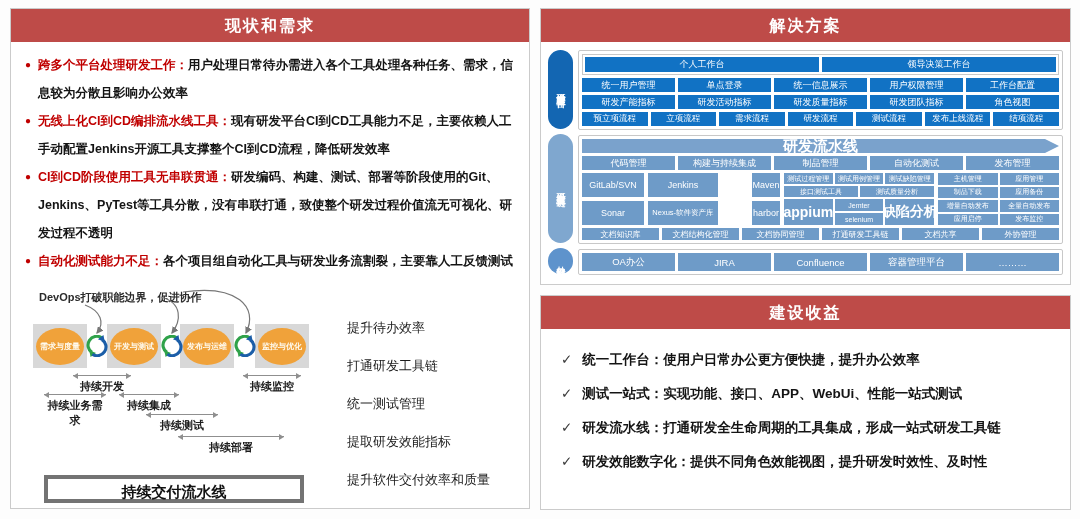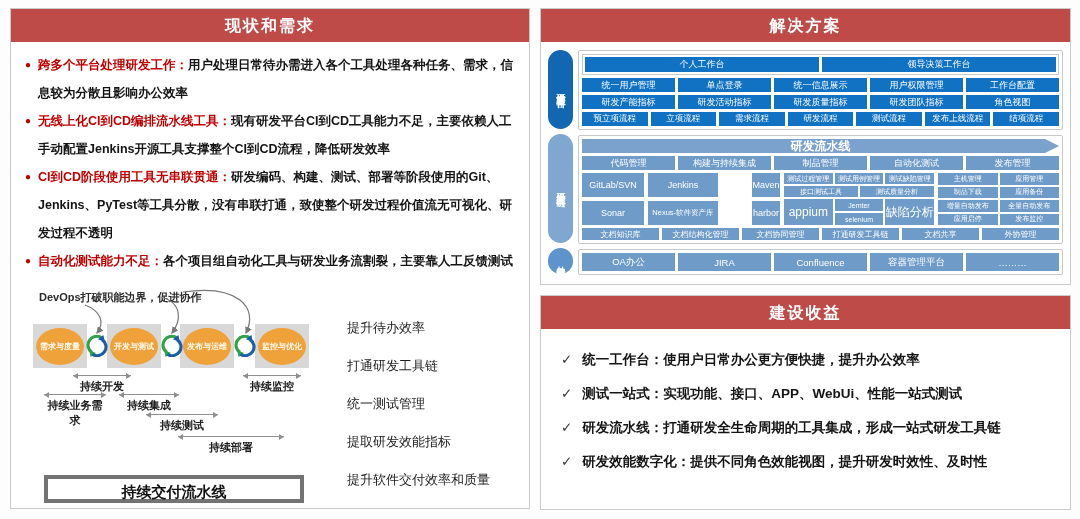--- a/index.html
+++ b/index.html
@@ -60,35 +60,35 @@
   .group { border:1px solid #c8c8c8; padding:3px; display:flex; flex-direction:column; gap:3px; border-radius:2px; }
   .r { display:flex; gap:3px; }
   .r > * { flex:1; }
   .bb,.sb { color:#fff; display:flex; align-items:center; justify-content:center;
      white-space:nowrap; overflow:hidden; font-size:9px; height:14px; }
   .bb { background:#1172C4; }
   .sb { background:#6E9BC8; }
   .row1-wrap { border:1px solid #c8c8c8; padding:2px; }
   .row1-wrap .bb { height:15px; }
   .row-process .bb { font-size:8.5px; }
-  .banner { height:14px; background:#7AA2CC; color:#fff; font-size:12px; font-weight:bold;
+  .banner { height:14px; background:#7AA2CC; color:#fff; font-size:15px; font-weight:bold;
      display:flex; align-items:center; justify-content:center;
      clip-path:polygon(0 0, calc(100% - 14px) 0, 100% 50%, calc(100% - 14px) 100%, 0 100%); }
   .tools { display:flex; gap:4px; height:52px; }
   .tools .tcol { display:flex; flex-direction:column; gap:4px; }
   .tcol-a { width:62px; } .tcol-b { width:70px; } .tcol-c { width:58px;padding-left:30px; }
   .tcol-a .sb,.tcol-b .sb,.tcol-c .sb { flex:1; height:auto; font-size:9px; }
   .two-line { font-size:7.5px !important; line-height:1.15; text-align:center; white-space:normal !important; }
   .tcol-d { width:150px; gap:2px !important; }
   .tcol-d .r { gap:2px; }
   .tcol-d .sb { height:11px; font-size:7px; }
   .t-r3 { height:26px; }
   .t-r3 .stack { display:flex; flex-direction:column; gap:2px; }
   .t-r3 .stack .sb { flex:1; height:auto; }
-  .t-r3 .tall { height:26px; font-size:12px; }
+  .t-r3 .tall { height:26px; font-size:14px;font-weight:bold; }
   .tcol-e { flex:1; display:grid; grid-template-columns:1fr 1fr; gap:2px; }
   .tcol-e .sb { height:auto; font-size:7px; }
   .row-doc .sb { height:12px; font-size:8px; }
   .row-ext .sb { height:18px; font-size:9.5px; }
 
   
   #ben-panel { left:540px; top:295px; width:531px; height:215px; }
   .ben-list { padding:22px 18px 0 20px; }
   .ben-item { display:flex; margin-bottom:16px; font-size:13.5px; color:#141414; }
   .ben-item .check { color:#3c3c3c; margin-right:10px; font-weight:bold; }

